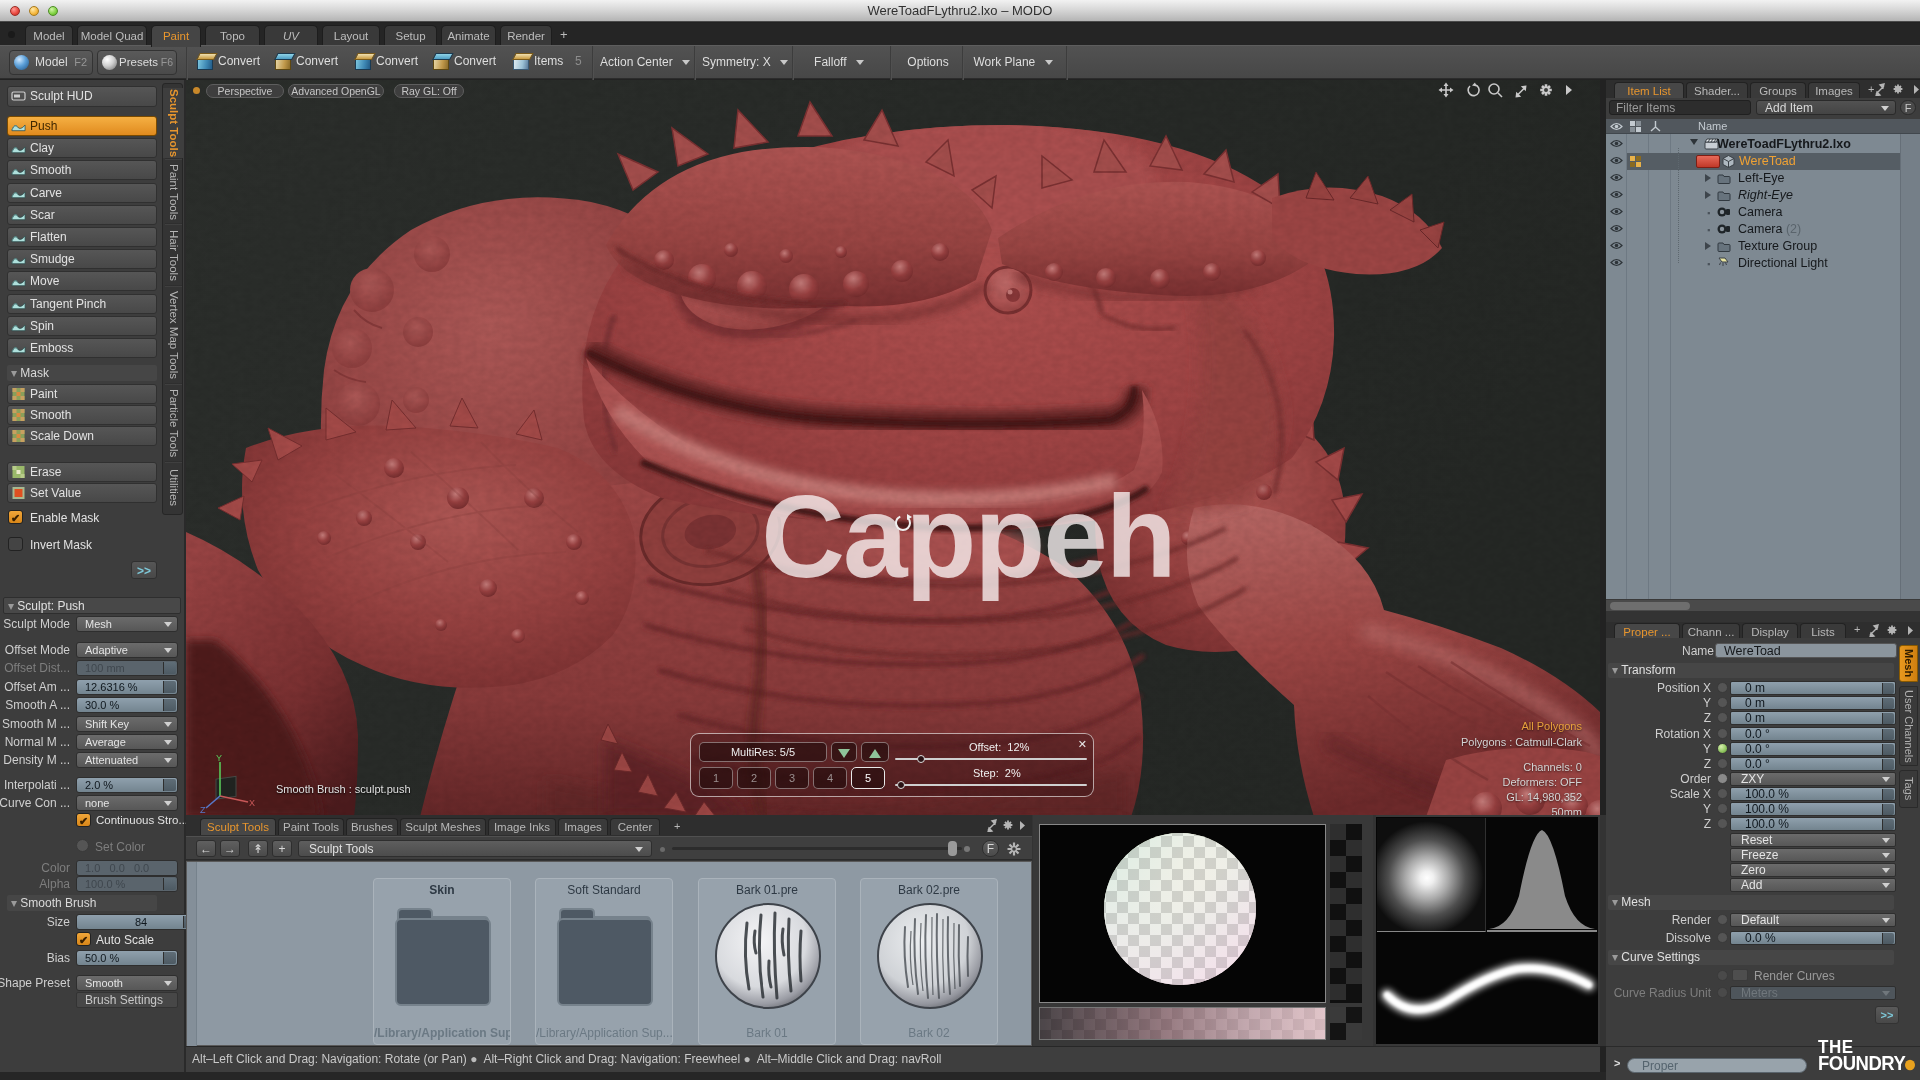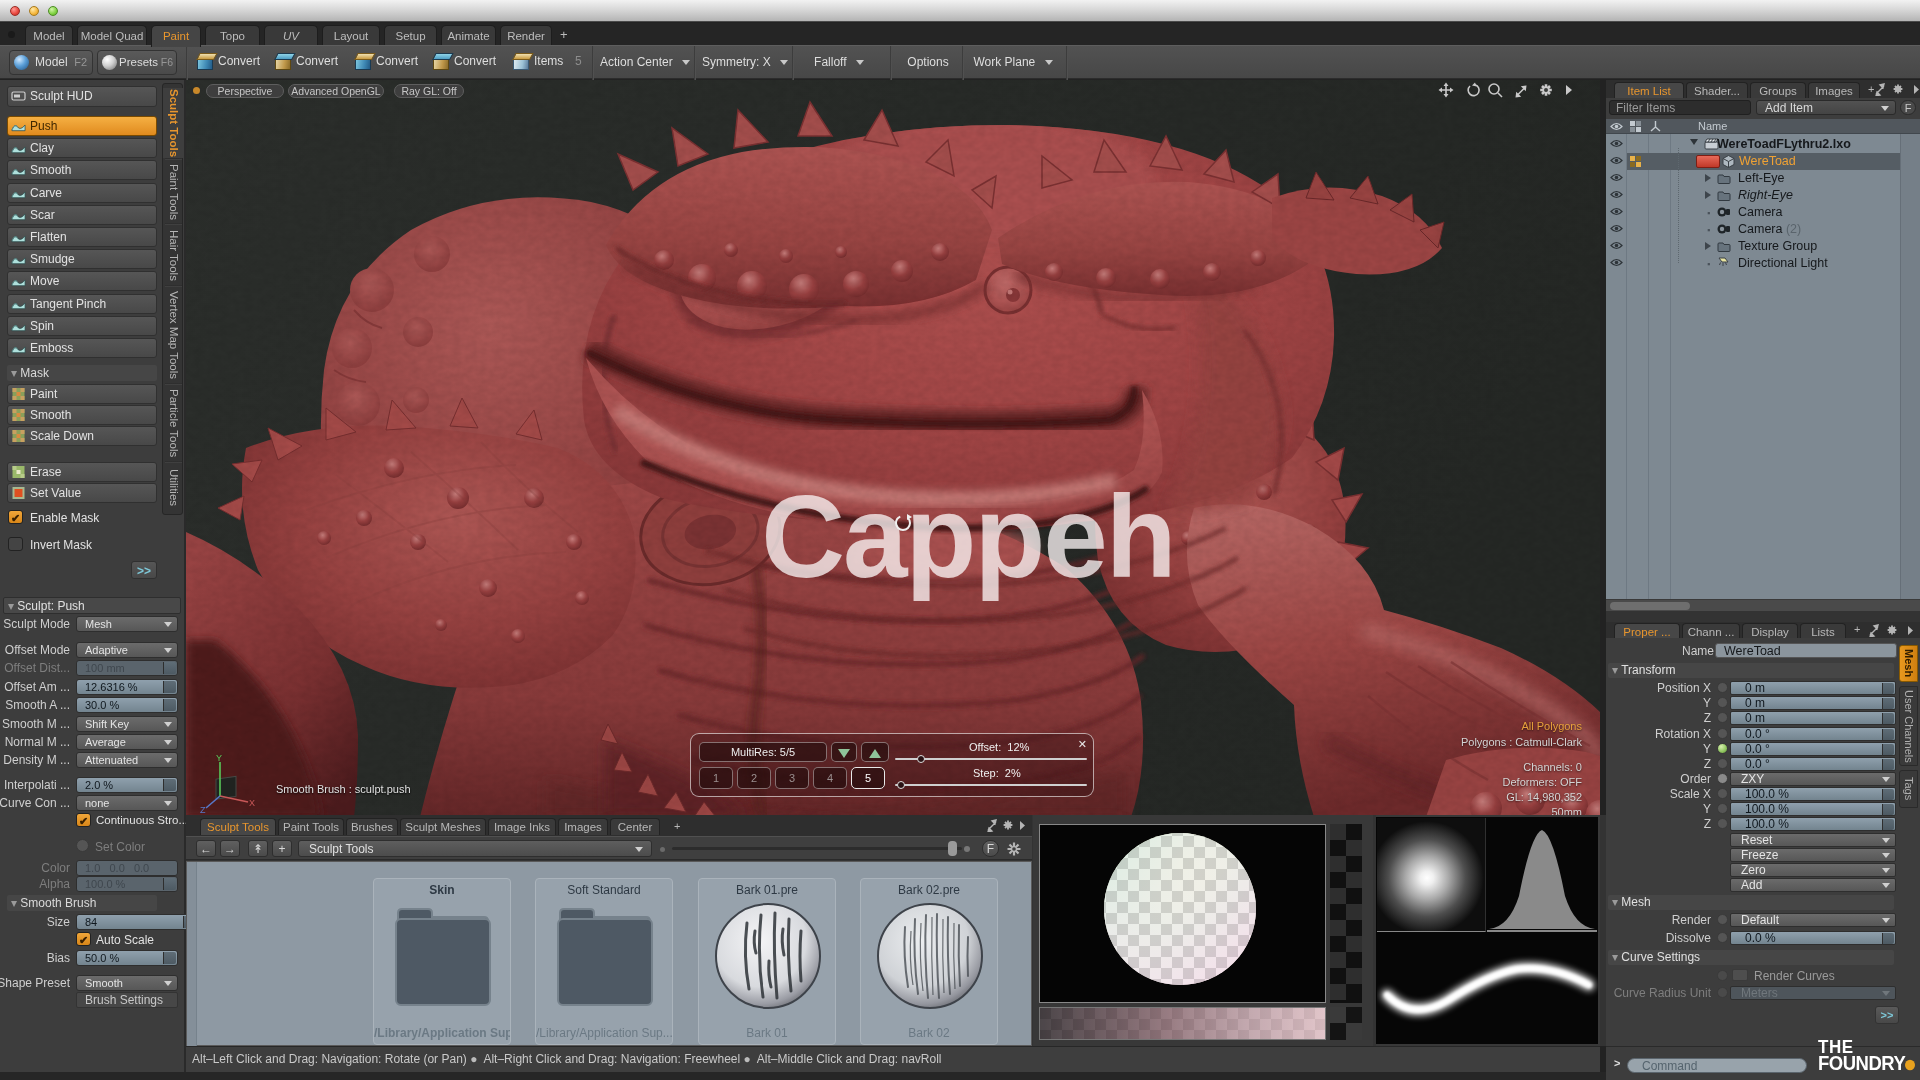--- a/index.html
+++ b/index.html
@@ -79,20 +79,21 @@
 .card .cap { position:absolute; top:4px; width:100%; text-align:center; color:#2e3944; font-size:12px; }
 .card .lbl { position:absolute; bottom:4px; width:100%; text-align:center; color:#6b7984; font-size:12px; white-space:nowrap; overflow:hidden; }
 </style>
 </head>
 <body>
 
 <div id="titlebar" class="abs">
   <div class="tl" style="left:10px;  background:radial-gradient(circle at 35% 30%, #ff9a95, #e8453c 60%, #b2322b); border:1px solid #9a2b24;"></div>
   <div class="tl" style="left:29px; background:radial-gradient(circle at 35% 30%, #ffe9a8, #f5b63b 60%, #c98f23); border:1px solid #a87a1e;"></div>
   <div class="tl" style="left:48px; background:radial-gradient(circle at 35% 30%, #d2f5a8, #7ed13f 60%, #5ba32c); border:1px solid #4c8c24;"></div>
+  <div id="title">WereToadFLythru2.lxo – MODO</div>
 </div>
 
 <div id="tabrow" class="abs">
   <div class="mtab" style="left:25px;width:48px;">Model</div>
   <div class="mtab" style="left:77px;width:70px;">Model Quad</div>
   <div class="mtab act" style="left:151px;width:50px;">Paint</div>
   <div class="mtab" style="left:205px;width:55px;">Topo</div>
   <div class="mtab" style="left:264px;width:54px;font-style:italic;">UV</div>
   <div class="mtab" style="left:322px;width:58px;">Layout</div>
   <div class="mtab" style="left:384px;width:53px;">Setup</div>
@@ -330,21 +331,21 @@
   <div class="chk" style="left:76px;top:733px;">✔</div>
       <span style="position:absolute;left:96px;top:734px;font-size:11.5px;color:#e2e2e2;white-space:nowrap;">Continuous Stro...</span>
   <span style="position:absolute;left:76px;top:759px;width:13px;height:13px;border-radius:50%;background:#555;border:1px solid #3a3a3a;"></span>
       <span style="position:absolute;left:95px;top:760px;font-size:12px;color:#7e7e7e;">Set Color</span>
   <span class="flabel dis" style="right:114px;top:781px;position:absolute;font-size:12px;white-space:nowrap;">Color</span>
       <div class="ffield dis" style="left:76px;top:780px;width:102px;"><span style="color:#3f474e;">1.0&nbsp;&nbsp; 0.0&nbsp;&nbsp; 0.0</span></div>
   <span class="flabel dis" style="right:114px;top:797px;position:absolute;font-size:12px;white-space:nowrap;">Alpha</span>
       <div class="ffield dis" style="left:76px;top:796px;width:102px;">100.0 %<span class="spin"></span></div>
   <div class="lhead" style="top:815px;"><span style="color:#9a9a9a;margin-left:4px;">▾</span> Smooth Brush</div>
   <span class="flabel" style="right:114px;top:835px;position:absolute;font-size:12px;white-space:nowrap;">Size</span>
-      <div class="ffield" style="left:76px;top:834px;width:122px;">84<span class="spin"></span></div>
+      <div class="ffield" style="left:76px;top:834px;width:122px;text-align:center;">84<span class="spin"></span></div>
   <div class="chk" style="left:76px;top:852px;">✔</div>
       <span style="position:absolute;left:96px;top:853px;font-size:12px;color:#e2e2e2;">Auto Scale</span>
   <span class="flabel" style="right:114px;top:871px;position:absolute;font-size:12px;white-space:nowrap;">Bias</span>
       <div class="ffield" style="left:76px;top:870px;width:102px;">50.0 %<span class="spin"></span></div>
   <span class="flabel" style="right:114px;top:896px;position:absolute;font-size:12px;white-space:nowrap;">Shape Preset</span>
       <div class="fdrop" style="left:76px;top:895px;width:102px;">Smooth<span class="da"></span></div>
   <div style="position:absolute;left:76px;top:912px;width:102px;height:16px;background:#474747;border:1px solid #333;border-radius:2px;color:#c8c8c8;font-size:12px;line-height:15px;padding-left:8px;">Brush Settings</div>
   </div>
 </div>
 
@@ -1152,20 +1153,20 @@
       <div style="position:absolute;left:124px;top:348px;width:166px;height:14px;background:#4e555b;color:#70777c;border:1px solid #2e2e2e;border-radius:2px;font-size:12px;line-height:13px;padding-left:10px;">Meters<span style="position:absolute;right:5px;top:4px;width:0;height:0;border-left:4px solid transparent;border-right:4px solid transparent;border-top:5px solid #70777c;"></span></div>
       <div style="position:absolute;left:269px;top:368px;width:24px;height:18px;background:linear-gradient(#5a5a5a,#484848);border:1px solid #333;border-radius:3px;color:#7ec8d8;font-weight:bold;font-size:11px;text-align:center;line-height:17px;">&gt;&gt;</div>
     </div>
 
   <div style="position:absolute;left:293px;top:565px;width:19px;height:37px;background:linear-gradient(90deg,#e8981e,#cf7f10);border:1px solid #8a5a00;border-radius:3px 0 0 3px;color:#2e1c00;font-weight:bold;font-size:11px;writing-mode:vertical-lr;text-align:center;line-height:18px;">Mesh</div>
   <div style="position:absolute;left:293px;top:606px;width:19px;height:80px;background:#3a3a3a;border:1px solid #2a2a2a;border-radius:3px 0 0 3px;color:#b0b0b0;font-size:11px;writing-mode:vertical-lr;text-align:center;line-height:18px;">User Channels</div>
   <div style="position:absolute;left:293px;top:690px;width:19px;height:38px;background:#3a3a3a;border:1px solid #2a2a2a;border-radius:3px 0 0 3px;color:#b0b0b0;font-size:11px;writing-mode:vertical-lr;text-align:center;line-height:18px;">Tags</div>
 
   <div style="position:absolute;left:0;top:966px;width:314px;height:34px;background:#3d3d3d;border-top:1px solid #2a2a2a;">
     <span style="position:absolute;left:8px;top:10px;color:#e0e0e0;font-weight:bold;">&gt;</span>
-    <div style="position:absolute;left:21px;top:11px;width:180px;height:15px;background:#98a3ab;border:1px solid #5a646c;border-radius:8px;color:#55646e;font-size:12px;line-height:14px;padding-left:14px;">Command</div>
+    <div style="position:absolute;left:21px;top:11px;width:180px;height:15px;background:#98a3ab;border:1px solid #5a646c;border-radius:8px;color:#55646e;font-size:12px;line-height:14px;padding-left:14px;">Proper</div>
   </div>
 
   <div style="position:absolute;left:0px;top:958px;width:314px;height:40px;z-index:5;">
     <div style="position:absolute;left:212px;top:0px;color:#fff;font-weight:bold;font-size:17px;letter-spacing:0.5px;transform:scaleY(1.05);">THE</div>
     <div style="position:absolute;left:212px;top:15px;color:#fff;font-weight:bold;font-size:18.5px;letter-spacing:-0.5px;transform:scaleY(1.05);">FOUNDRY<span style="display:inline-block;width:10px;height:10px;border-radius:50%;background:#e8a11e;margin-left:0px;"></span></div>
   </div>
 </div>
 
 </body></html>

